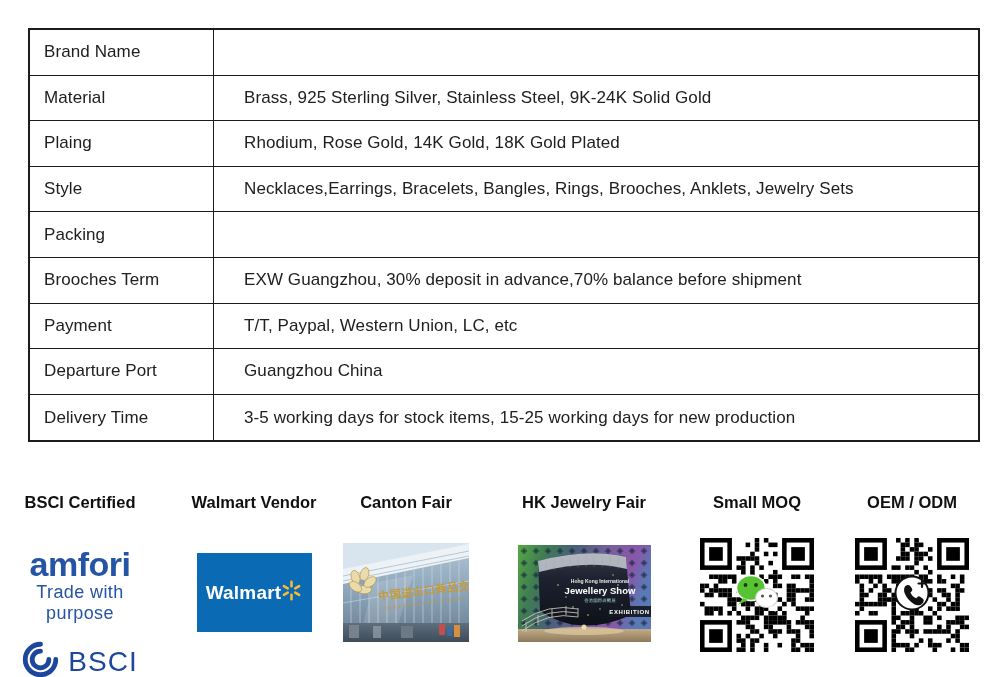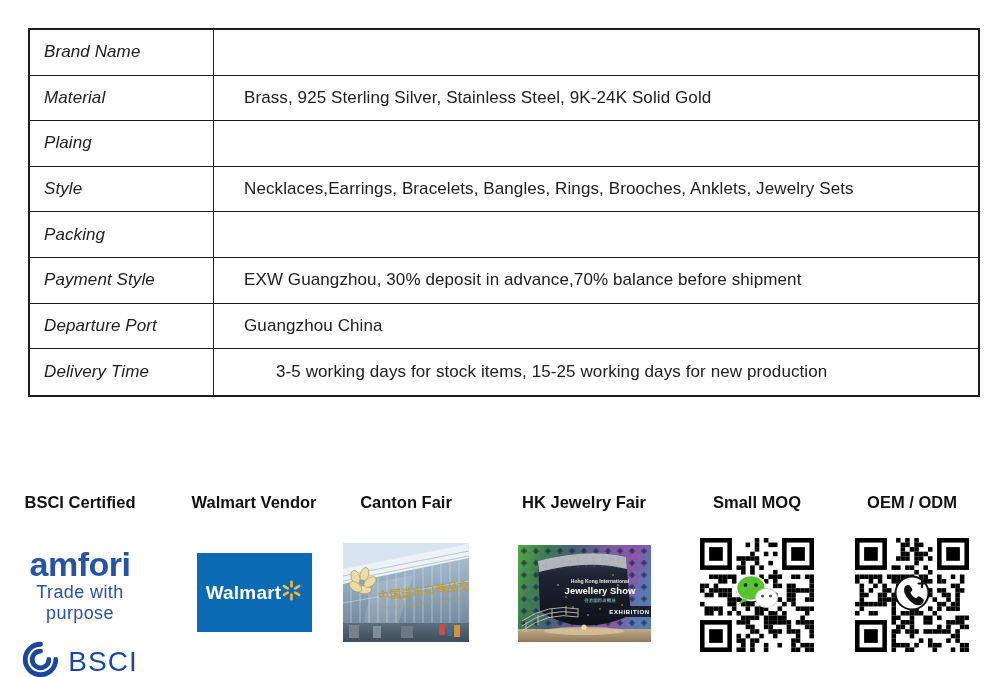--- a/index.html
+++ b/index.html
@@ -2,23 +2,23 @@
 <html><head>
 <meta charset="utf-8">
 <style>
   html,body{margin:0;padding:0;background:#fff;}
   .page{position:relative;width:1000px;height:677px;background:#fff;overflow:hidden;
         font-family:"Liberation Sans",sans-serif;color:#202020;}
 
   
   .tbl{position:absolute;left:28px;top:28px;width:952px;border:2px solid #1c1c1c;box-sizing:border-box;}
   .trow{display:flex;height:45.6px;border-bottom:1.5px solid #1c1c1c;box-sizing:border-box;}
-  .trow:last-child{border-bottom:none;gap:32px;}
+  .trow:last-child{border-bottom:none;}
   .cell{display:flex;align-items:center;font-size:17px;letter-spacing:0.1px;box-sizing:border-box;}
-  .cell.lbl{width:184px;border-right:1.5px solid #1c1c1c;padding-left:14px;font-style:italic;}
+  .cell.lbl{width:184px;border-right:1.5px solid #1c1c1c;padding-left:14px;}
   .cell.val{flex:1;padding-left:30px;padding-right:6px;white-space:nowrap;}
 
   
   .badge{position:absolute;top:492px;text-align:center;}
   .blbl{font-weight:bold;font-size:16.5px;line-height:20px;color:#101010;white-space:nowrap;}
   .b1{left:0;width:160px;}
   .b2{left:183px;width:142px;}
   .b3{left:339px;width:134px;}
   .b4{left:514px;width:140px;}
   .b5{left:699px;width:116px;}
@@ -54,31 +54,36 @@
   <div class="tbl">
     <div class="trow">
       <div class="cell lbl">Brand Name</div>
     </div>
     <div class="trow">
       <div class="cell lbl">Material</div>
       <div class="cell val">Brass, 925 Sterling Silver, Stainless Steel, 9K-24K Solid Gold</div>
     </div>
     <div class="trow">
       <div class="cell lbl">Plaing</div>
+      <div class="cell val">Rhodium, Rose Gold, 14K Gold, 18K Gold Plated</div>
     </div>
     <div class="trow">
       <div class="cell lbl">Style</div>
       <div class="cell val">Necklaces,Earrings, Bracelets, Bangles, Rings, Brooches, Anklets, Jewelry Sets</div>
     </div>
     <div class="trow">
       <div class="cell lbl">Packing</div>
     </div>
     <div class="trow">
-      <div class="cell lbl">Payment Style</div>
+      <div class="cell lbl">Brooches Term</div>
       <div class="cell val">EXW Guangzhou, 30% deposit in advance,70% balance before shipment</div>
+    </div>
+    <div class="trow">
+      <div class="cell lbl">Payment</div>
+      <div class="cell val">T/T, Paypal, Western Union, LC, etc</div>
     </div>
     <div class="trow">
       <div class="cell lbl">Departure Port</div>
       <div class="cell val">Guangzhou China</div>
     </div>
     <div class="trow">
       <div class="cell lbl">Delivery Time</div>
       <div class="cell val">3-5 working days for stock items, 15-25 working days for new production</div>
     </div>
   </div>

